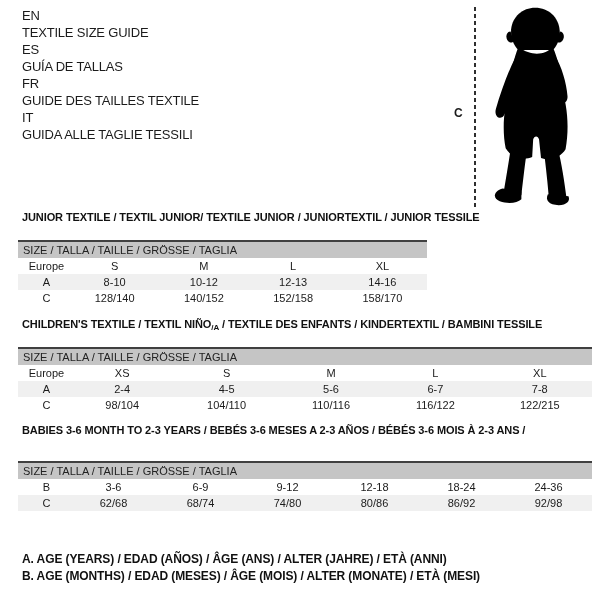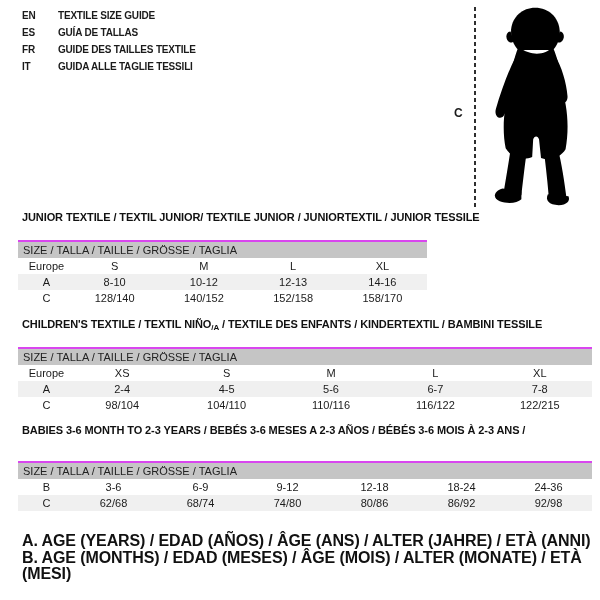--- a/index.html
+++ b/index.html
@@ -4,21 +4,21 @@
 <style>
   * { margin:0; padding:0; box-sizing:border-box; }
   html,body { background:#fff; }
   .page {
     position:relative; width:600px; height:600px; background:#ffffff;
     font-family:"Liberation Sans", sans-serif; color:#1b1b1b; overflow:hidden;
   }
 
   
   .lang-list { position:absolute; left:22px; top:7px; }
-  .lang-row { display:flex; line-height:17px; font-size:10px; font-weight:bold; letter-spacing:-0.2px; }
+  .lang-row { display:flex; line-height:17px; font-size:13px; font-weight:normal; letter-spacing:-0.2px;flex-direction:column; }
   .lang-code { width:36px; }
   .lang-title { white-space:nowrap; }
 
   
   .figure { position:absolute; left:452px; top:4px; width:146px; height:206px; }
   .dash-line {
     position:absolute; left:22px; top:3px; width:2px; height:202px;
     background-image:repeating-linear-gradient(to bottom,#2e2e2e 0 4px, transparent 4px 7px);
   }
   .c-label { position:absolute; left:2px; top:102px; font-size:12px; font-weight:bold; }
@@ -27,27 +27,27 @@
   
   .sec-title { position:absolute; font-size:11px; font-weight:bold; letter-spacing:-0.1px; white-space:nowrap; color:#111; }
   .sec-title .subA { font-size:8px; vertical-align:-2px; }
   .title-2line { line-height:16px; }
 
   
   .size-table { position:absolute; border-collapse:collapse; table-layout:fixed; font-size:11px; color:#1b1b1b; }
   .size-table td { height:16px; text-align:center; vertical-align:middle; padding:0; overflow:hidden; white-space:nowrap; }
   .size-table td.lbl { text-align:center; padding-left:5px; }
   .size-bar-row td {
-    background:#c5c5c5; border-top:2px solid #d946ef; text-align:left; padding-left:5px;
+    background:#c5c5c5; border-top:2px solid #404040; text-align:left; padding-left:5px;
     color:#222; height:17px;
   }
   .alt td { background:#f0f0f0; }
 
   
-  .legend { position:absolute; left:22px; top:533px; font-size:16px; font-weight:bold; line-height:16.5px; letter-spacing:-0.1px; color:#111; }
+  .legend { position:absolute; left:22px; top:551px; font-size:12px; font-weight:bold; line-height:16.5px; letter-spacing:-0.1px; color:#111; }
 </style>
 </head>
 <body>
 
 <div class="page">
 
   <div class="lang-list">
     <div class="lang-row">
       <span class="lang-code">EN</span>
       <span class="lang-title">TEXTILE SIZE GUIDE</span>

